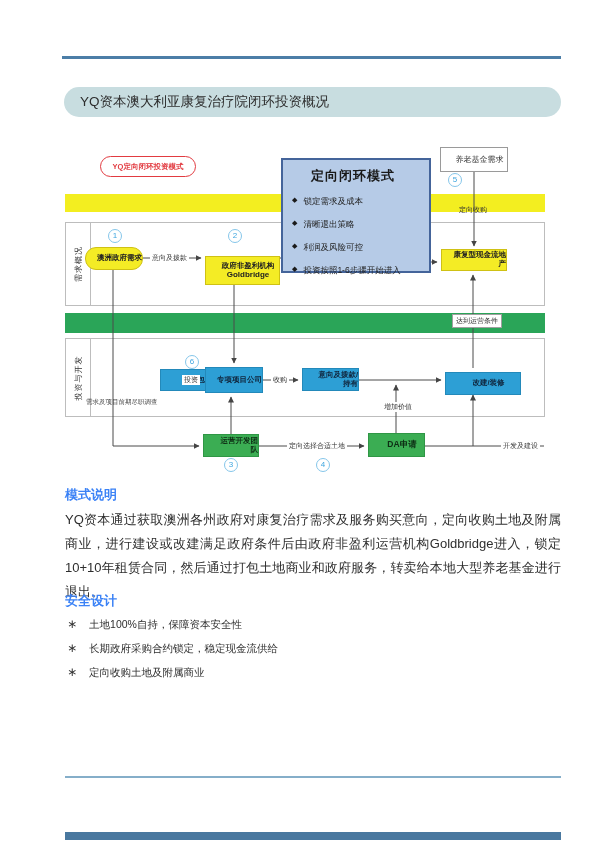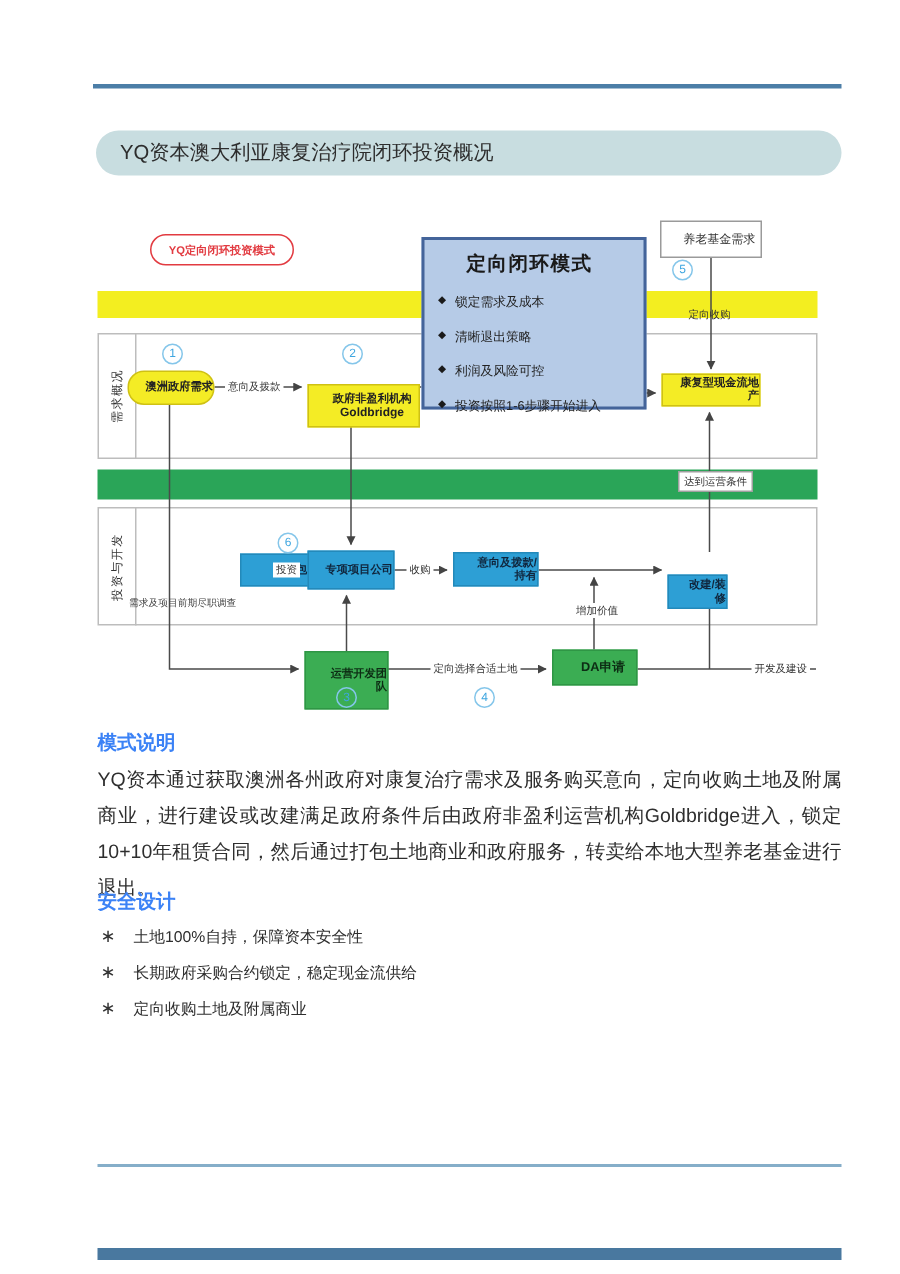--- a/index.html
+++ b/index.html
@@ -38,22 +38,22 @@
   .wbox{background:#ffffff;border:1px solid #9a9a9a;font-weight:normal;font-size:8px;color:#333;}
 
   .b-pension{left:440px;top:147px;width:68px;height:25px;}
   .b-gov{left:85px;top:247px;width:58px;height:23px;border-radius:11px;}
   .b-goldbridge{left:205px;top:256px;width:75px;height:29px;}
   .b-goldbridge .l2{font-size:8px;}
   .b-rehab{left:441px;top:249px;width:66px;height:22px;}
   .b-capital{left:122px;top:369px;width:56px;height:22px;margin-left:38px;}
   .b-spv{left:205px;top:367px;width:58px;height:26px;}
   .b-land{left:302px;top:368px;width:57px;height:23px;}
-  .b-renov{left:445px;top:383px;width:40px;height:23px;}
-  .b-ops{left:203px;top:434px;width:56px;height:39px;}
+  .b-renov{left:445px;top:372px;width:76px;height:23px;}
+  .b-ops{left:203px;top:434px;width:56px;height:23px;}
   .b-da{left:368px;top:433px;width:57px;height:24px;font-size:8.5px;}
 
   
   .badge{left:100px;top:156px;width:96px;height:21px;border:1px solid #e23b41;border-radius:11px;
          background:#fff;color:#e23b41;font-size:7.5px;font-weight:bold;display:flex;
          align-items:center;justify-content:center;z-index:3;}
 
   
   .center-box{left:281px;top:158px;width:150px;height:115px;background:#b6cbe7;
               border:2px solid #44649a;z-index:4;padding:7px 9px;}

